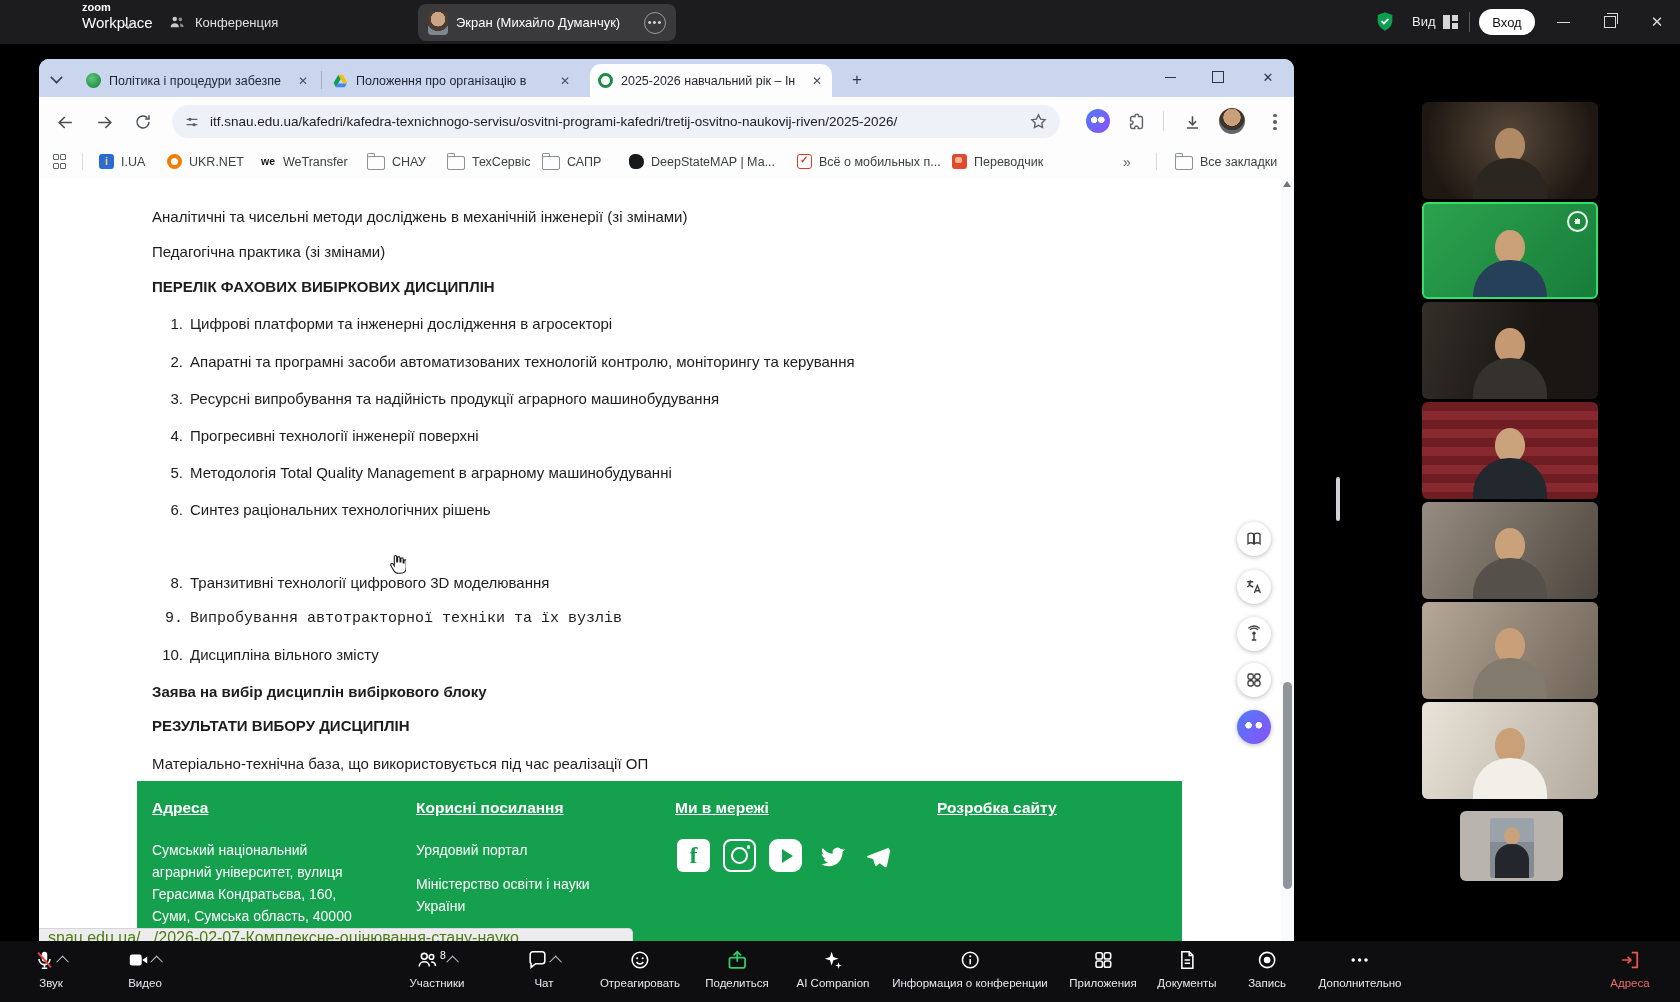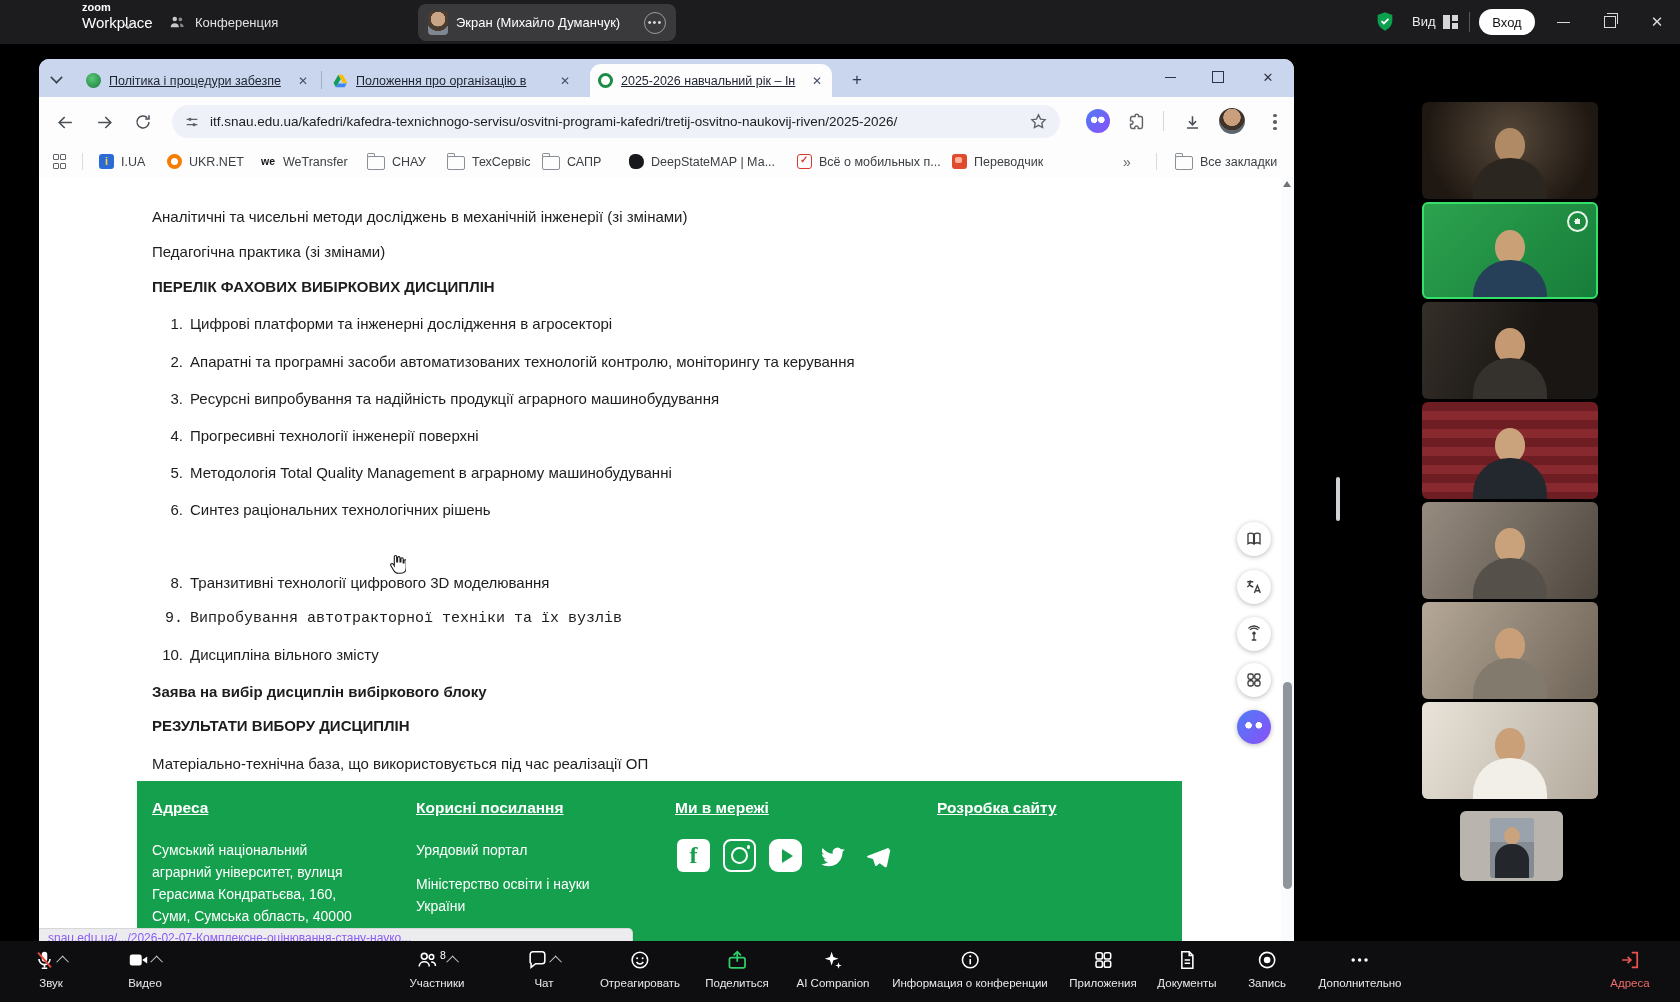--- a/index.html
+++ b/index.html
@@ -25,21 +25,21 @@
   .winbtn{position:absolute;top:0;width:34px;height:44px;display:flex;align-items:center;justify-content:center;color:#d9d9d9;font-size:15px;}
   .wb-sq2{width:10px;height:10px;border:1.4px solid #d9d9d9;position:relative;}
   .wb-sq2:before{content:"";position:absolute;left:2px;top:-4px;width:10px;height:10px;border:1.4px solid #d9d9d9;border-left:none;border-bottom:none;}
   .wb-line{width:13px;height:0;border-top:1.6px solid #d9d9d9;}
 
   
   #browser{position:absolute;left:39px;top:59px;width:1255px;height:888px;background:#fdfdfe;border-radius:10px 10px 0 0;overflow:hidden;}
   #tabstrip{position:absolute;left:0;top:0;width:100%;height:38px;background:#c9d6ee;}
   .ts-caret{position:absolute;left:12px;top:13px;width:9px;height:9px;border-right:2px solid #3c4452;border-bottom:2px solid #3c4452;transform:rotate(45deg) scale(.8);}
   .ctab{position:absolute;top:5px;height:33px;display:flex;align-items:center;gap:8px;padding:0 8px;box-sizing:border-box;font-size:12.5px;color:#1e2330;}
-  .ctab .title{flex:1;overflow:hidden;white-space:nowrap;text-decoration:underline;}
+  .ctab .title{flex:1;overflow:hidden;white-space:nowrap;}
   .ctab.active{background:#fdfdfe;border-radius:11px 11px 0 0;}
   .ctab .x{font-size:12px;color:#45506a;padding:0 2px;}
   .tab-sep{position:absolute;top:12px;width:1px;height:18px;background:#9fadc6;}
   .fav{width:15px;height:15px;border-radius:50%;flex:0 0 auto;}
   .fav.green{background:radial-gradient(circle at 40% 35%, #5cc878, #147a36);}
   .fav.ring{background:#fff;border:3px solid #1d8c44;box-sizing:border-box;}
   .newtab{position:absolute;left:806px;top:9px;width:24px;height:24px;color:#30394b;font-size:17px;text-align:center;line-height:23px;border-radius:50%;}
   .bwinbtn{position:absolute;top:0;width:40px;height:36px;display:flex;align-items:center;justify-content:center;color:#2e3442;font-size:13px;}
   .bwb-sq{width:10px;height:10px;border:1.3px solid #2e3442;}
   .bwb-line{width:11px;border-top:1.5px solid #2e3442;}
@@ -82,21 +82,21 @@
   .li{position:absolute;left:118px;white-space:nowrap;}
   .li .num{display:inline-block;width:26px;text-align:right;margin-right:7px;}
   .li.link{color:#259a4d;}
   .floatbtn{position:absolute;left:1198px;width:34px;height:34px;border-radius:50%;background:#fff;box-shadow:0 1px 5px rgba(0,0,0,.28);display:flex;align-items:center;justify-content:center;}
   .fb-eyes{background:radial-gradient(circle at 34% 45%, #fff 0 3px, transparent 3.5px),
             radial-gradient(circle at 64% 45%, #fff 0 3px, transparent 3.5px),
             linear-gradient(130deg,#4f7df7,#8a4ff7);}
   #pg-scroll{position:absolute;right:0;top:0;width:13px;height:769px;background:#fafbfc;}
   #pg-scroll .up{position:absolute;left:2px;top:3px;width:0;height:0;border-left:4.5px solid transparent;border-right:4.5px solid transparent;border-bottom:6px solid #6f7379;}
   #pg-thumb{position:absolute;left:2px;top:504px;width:9px;height:207px;border-radius:5px;background:#90959b;}
-  #statusbar{position:absolute;left:0;bottom:0;height:19px;width:594px;background:#ececef;border:1px solid #d7d7da;border-left:none;border-bottom:none;border-radius:0 5px 0 0;font-size:12px;color:#8b5cf6;display:flex;align-items:center;padding:0 9px;box-sizing:border-box;white-space:nowrap;overflow:hidden;}
+  #statusbar{position:absolute;left:0;bottom:0;height:19px;width:594px;background:#ececef;border:1px solid #d7d7da;border-left:none;border-bottom:none;border-radius:0 5px 0 0;font-size:16px;color:#4d7c0f;display:flex;align-items:center;padding:0 9px;box-sizing:border-box;white-space:nowrap;overflow:hidden;}
 
   
   #pfooter{position:absolute;left:98px;top:603px;width:1045px;height:166px;color:#fff;}
   .fcol{position:absolute;top:18px;}
   .ftitle{font-weight:700;font-size:15.5px;text-decoration:underline;white-space:nowrap;}
   .faddr{position:absolute;top:58px;width:215px;font-size:14px;line-height:22px;}
   .flink{font-size:14px;line-height:22px;}
   .socials{position:absolute;left:540px;top:58px;display:flex;gap:13px;}
   .soc{width:33px;height:33px;display:flex;align-items:center;justify-content:center;}
   .soc-fb{background:#fff;border-radius:6px;color:var(--green);font-weight:800;font-size:24px;font-family:"Liberation Serif",serif;}

